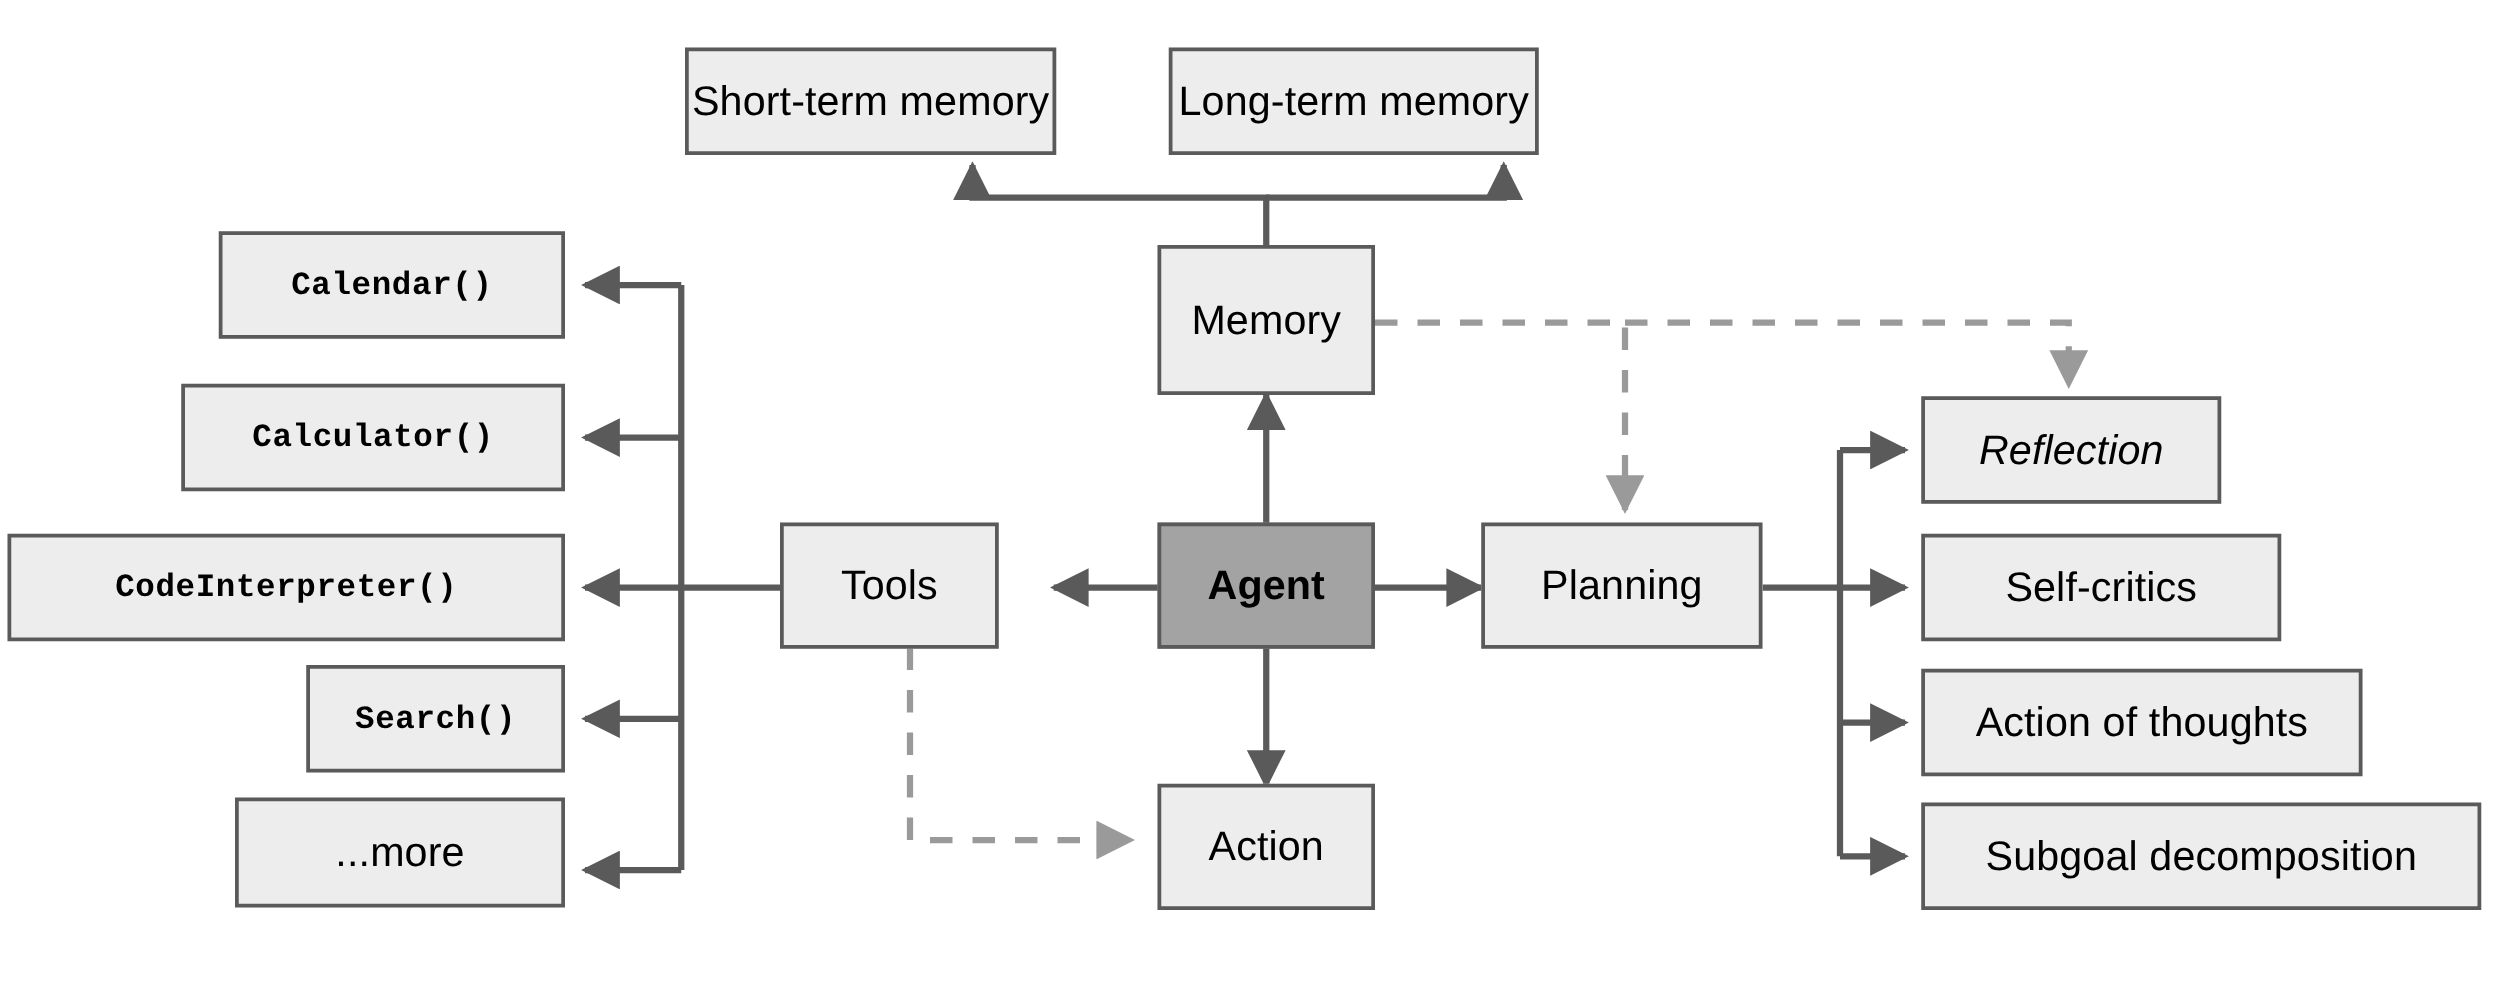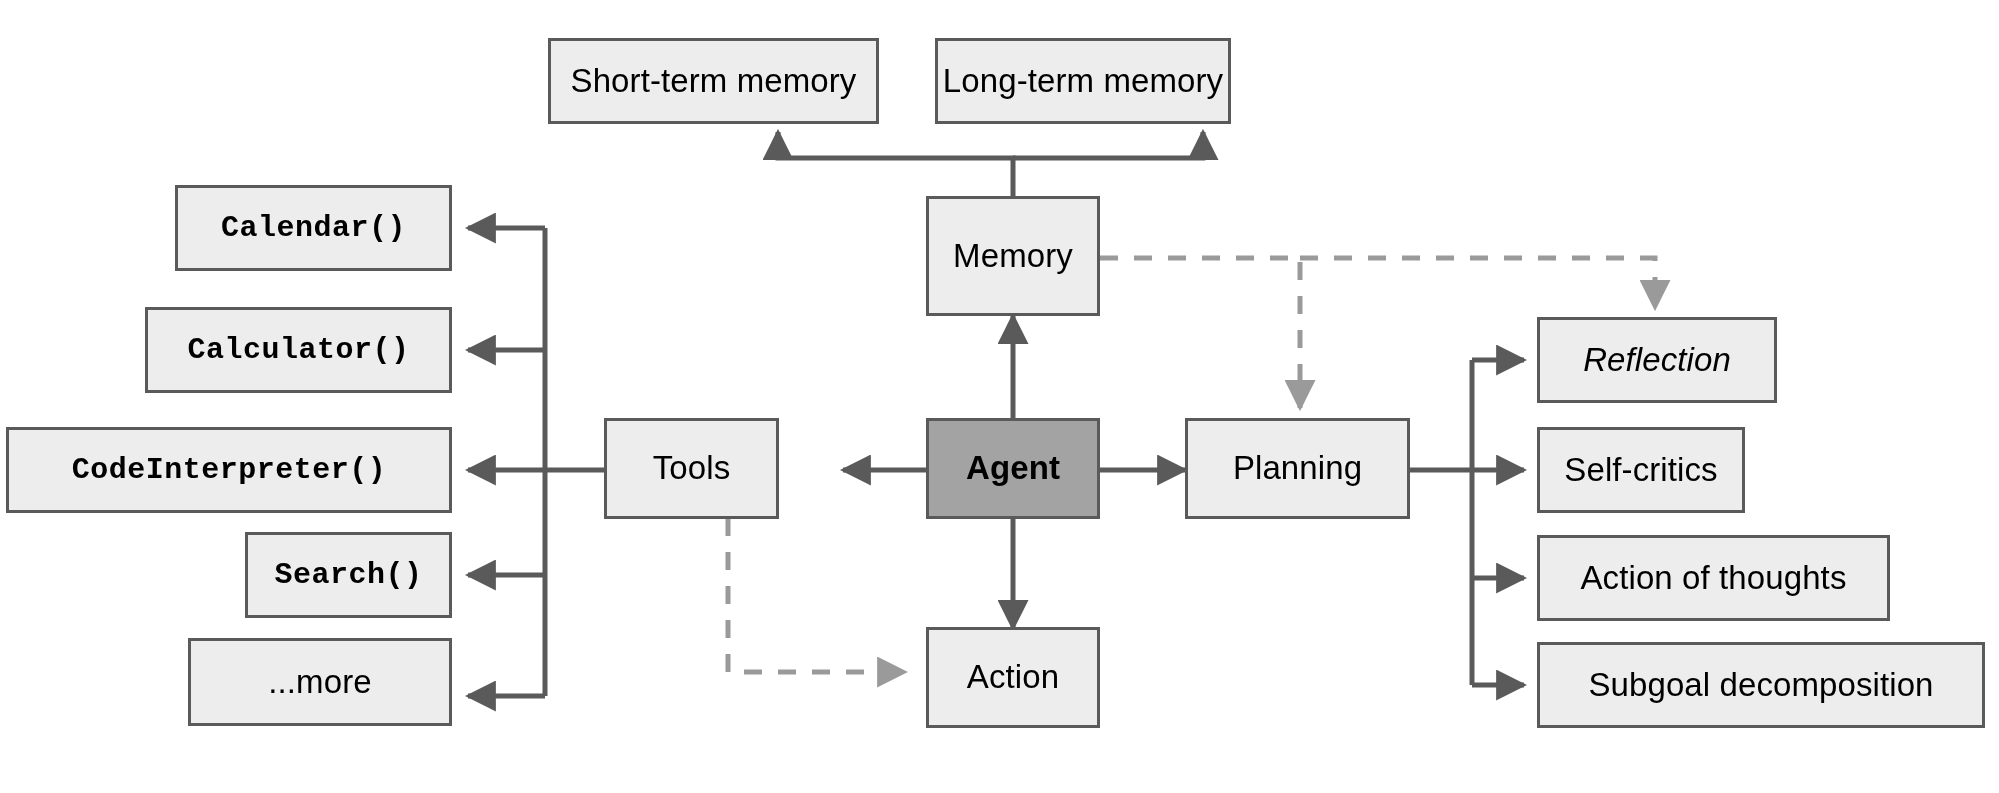--- a/index.html
+++ b/index.html
@@ -42,21 +42,21 @@
     letter-spacing: 0.1px;
     z-index: 2;
   }
   .node.accent {
     background: #a3a3a3;
     font-weight: bold;
   }
   .node.mono {
     font-family: "Liberation Mono", "DejaVu Sans Mono", monospace;
     font-weight: bold;
-    font-size: 30px;
+    font-size: 26px;
     letter-spacing: 0.5px;
   }
   .node-label {
     display: block;
     padding: 0 6px;
     white-space: nowrap;
   }
 </style>
 </head>
 <body>
@@ -105,41 +105,41 @@
     <g stroke="#9a9a9a" stroke-width="5" fill="none" stroke-dasharray="18 16" stroke-linecap="butt">
 
       <path d="M 1100 258 L 1300 258 L 1300 408" marker-end="url(#arrow-dashed)"></path>
 
       <path d="M 1300 258 L 1655 258 L 1655 308" marker-end="url(#arrow-dashed)"></path>
 
       <path d="M 728 518 L 728 672 L 905 672" marker-end="url(#arrow-dashed)"></path>
     </g>
   </svg>
 
-  <div class="node" style="left:548px; top:38px; width:331px; height:86px;">
+  <div class="node" style="left:548px; top:38px; width:297px; height:86px;">
     <span class="node-label">Short-term memory</span>
   </div>
 
   <div class="node" style="left:935px; top:38px; width:296px; height:86px;">
     <span class="node-label">Long-term memory</span>
   </div>
 
   <div class="node" style="left:926px; top:196px; width:174px; height:120px;">
     <span class="node-label">Memory</span>
   </div>
 
   <div class="node accent" style="left:926px; top:418px; width:174px; height:101px;">
     <span class="node-label">Agent</span>
   </div>
 
   <div class="node" style="left:926px; top:627px; width:174px; height:101px;">
     <span class="node-label">Action</span>
   </div>
 
-  <div class="node" style="left:604px; top:418px; width:175px; height:101px;">
+  <div class="node" style="left:624px; top:418px; width:175px; height:101px;">
     <span class="node-label">Tools</span>
   </div>
 
   <div class="node" style="left:1185px; top:418px; width:225px; height:101px;">
     <span class="node-label">Planning</span>
   </div>
 
   <div class="node mono" style="left:175px; top:185px; width:277px; height:86px;">
     <span class="node-label">Calendar()</span>
   </div>
@@ -157,21 +157,21 @@
   </div>
 
   <div class="node" style="left:188px; top:638px; width:264px; height:88px;">
     <span class="node-label">...more</span>
   </div>
 
   <div class="node" style="left:1537px; top:317px; width:240px; height:86px;font-style:italic;">
     <span class="node-label">Reflection</span>
   </div>
 
-  <div class="node" style="left:1537px; top:427px; width:208px; height:86px;text-align:center;">
+  <div class="node" style="left:1537px; top:427px; width:288px; height:86px;text-align:center;">
     <span class="node-label">Self-critics</span>
   </div>
 
   <div class="node" style="left:1537px; top:535px; width:353px; height:86px;">
     <span class="node-label">Action of thoughts</span>
   </div>
 
   <div class="node" style="left:1537px; top:642px; width:448px; height:86px;text-align:center;">
     <span class="node-label">Subgoal decomposition</span>
   </div>

